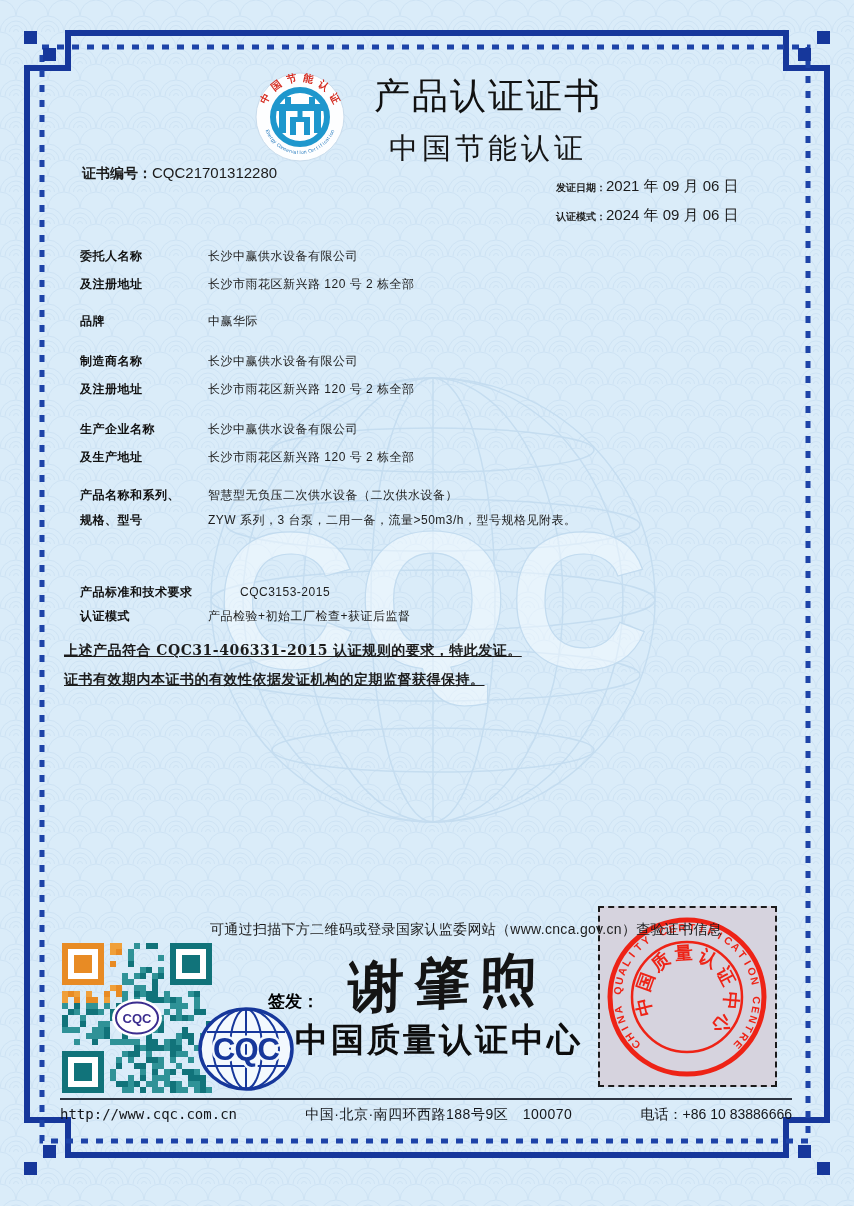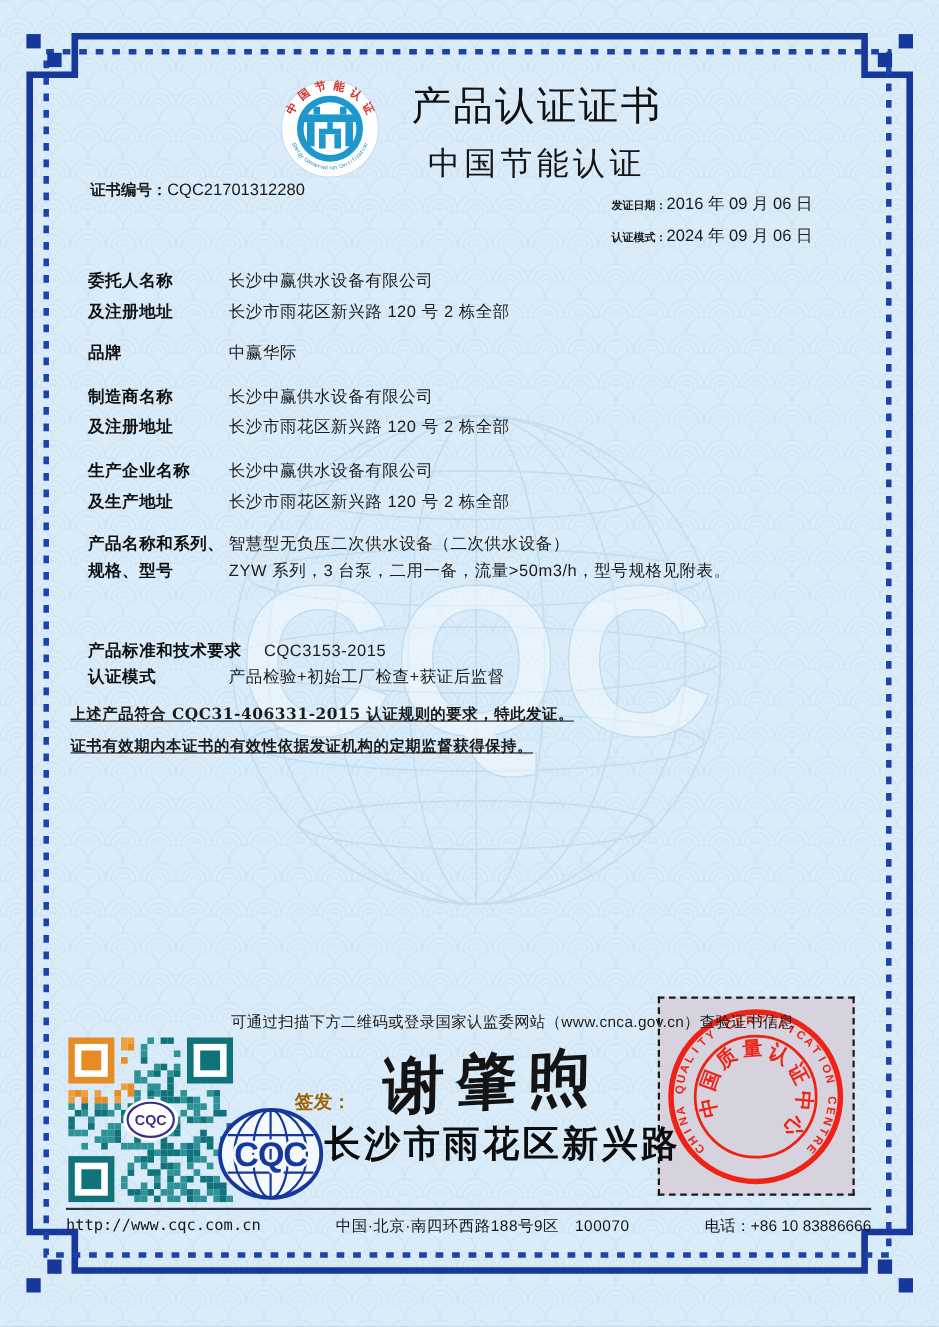--- a/index.html
+++ b/index.html
@@ -15,31 +15,31 @@
   .header-titles{position:absolute;left:333px;top:72px;width:310px;text-align:center;z-index:3;}
   .cert-title{font-size:36px;font-weight:normal;letter-spacing:2px;color:#111;}
   .cert-subtitle{font-size:29px;font-weight:400;letter-spacing:4px;color:#151515;margin-top:8px;}
   .energy-logo{position:absolute;left:254px;top:71px;z-index:3;}
 
   .cert-no{position:absolute;left:82px;top:164px;font-size:15px;z-index:3;}
   .cert-no .lbl{font-size:14px;}
   .meta{position:absolute;left:556px;top:172px;z-index:3;font-size:15px;line-height:27px;}
   .meta .lbl{font-size:10px;}
 
-  .frow{position:absolute;left:80px;z-index:3;font-size:15px;line-height:20px;}
+  .frow{position:absolute;left:80px;z-index:3;font-size:12px;line-height:20px;}
   .frow .flabel{display:inline-block;width:128px;font-weight:bold;color:#101010;vertical-align:top;letter-spacing:0.5px;}
   .frow .fvalue{display:inline-block;color:#1d1d1d;vertical-align:top;letter-spacing:0.5px;}
   .statement{position:absolute;left:64px;top:636px;width:580px;z-index:3;
     font-family:"DejaVu Serif",serif;font-weight:600;font-size:14px;line-height:29px;
     letter-spacing:0.5px;color:#1c1c1c;text-decoration:underline;}
 
   .verify-note{position:absolute;left:210px;top:921px;z-index:4;font-size:14px;color:#1c1c1c;letter-spacing:0.3px;}
 
   .qr{position:absolute;left:62px;top:943px;z-index:3;}
-  .sign-label{position:absolute;left:268px;top:990px;z-index:3;font-size:17px;color:#a16207;}
+  .sign-label{position:absolute;left:268px;top:990px;z-index:3;font-size:17px;color:#000000;}
   .signature{position:absolute;left:348px;top:946px;z-index:3;
     font-family:"DejaVu Serif",serif;font-weight:bold;font-size:56px;letter-spacing:10px;
     color:#141414;transform:rotate(-3deg) skewX(-4deg);}
   .cqc-logo{position:absolute;left:196px;top:1006px;z-index:3;}
   .issuer-name{position:absolute;left:295px;top:1018px;z-index:3;
     font-size:33px;font-weight:600;letter-spacing:3px;color:#0d0d0d;}
 
   .stamp{position:absolute;left:598px;top:906px;width:179px;height:181px;z-index:2;
     background:#d6d3de;border:2px dashed #1b1b1b;box-sizing:border-box;}
 
@@ -176,21 +176,21 @@
     </svg>
   <div class="header-titles">
     <div class="cert-title">产品认证证书</div>
     <div class="cert-subtitle">中国节能认证</div>
   </div>
 
   <div class="cert-no">
     <span class="kai lbl">证书编号：</span><span>CQC21701312280</span>
   </div>
   <div class="meta">
-    <div><span class="kai lbl">发证日期：</span><span>2016 年 09 月 06 日</span></div>
+    <div><span class="kai lbl">发证日期：</span><span>2021 年 09 月 06 日</span></div>
     <div><span class="kai lbl">认证模式：</span><span>2024 年 09 月 06 日</span></div>
   </div>
 
   <div class="frow" style="top:246px"><span class="flabel">委托人名称</span><span class="fvalue">长沙中赢供水设备有限公司</span></div>
   <div class="frow" style="top:274px"><span class="flabel">及注册地址</span><span class="fvalue">长沙市雨花区新兴路 120 号 2 栋全部</span></div>
   <div class="frow" style="top:311px"><span class="flabel">品牌</span><span class="fvalue">中赢华际</span></div>
   <div class="frow" style="top:351px"><span class="flabel">制造商名称</span><span class="fvalue">长沙中赢供水设备有限公司</span></div>
   <div class="frow" style="top:379px"><span class="flabel">及注册地址</span><span class="fvalue">长沙市雨花区新兴路 120 号 2 栋全部</span></div>
   <div class="frow" style="top:419px"><span class="flabel">生产企业名称</span><span class="fvalue">长沙中赢供水设备有限公司</span></div>
   <div class="frow" style="top:447px"><span class="flabel">及生产地址</span><span class="fvalue">长沙市雨花区新兴路 120 号 2 栋全部</span></div>
@@ -439,21 +439,21 @@
     <ellipse cx="50" cy="43" rx="46" ry="40" fill="#f3f9fe" stroke="#16379b" stroke-width="3.5"></ellipse>
     <g stroke="#16379b" stroke-width="2" fill="none">
       <line x1="11" y1="26" x2="89" y2="26"></line>
       <line x1="11" y1="60" x2="89" y2="60"></line>
       <ellipse cx="50" cy="43" rx="33" ry="40"></ellipse>
       <ellipse cx="50" cy="43" rx="16" ry="40"></ellipse>
       <line x1="50" y1="3" x2="50" y2="83"></line>
     </g>
     <text x="50" y="54" text-anchor="middle" font-size="31" font-weight="bold" font-family="Liberation Sans, sans-serif" fill="#16379b" stroke="#f3f9fe" stroke-width="5" paint-order="stroke" letter-spacing="-1">CQC</text>
   </svg>
-  <div class="issuer-name">长沙市雨花区新兴路</div>
+  <div class="issuer-name">中国质量认证中心</div>
 
   <div class="stamp">
     <svg id="stamp-seal" width="175" height="177" viewBox="0 0 175 177">
       <circle cx="87" cy="89" r="77" fill="none" stroke="#ee2316" stroke-width="5"></circle>
       <circle cx="87" cy="89" r="55" fill="none" stroke="#ee2316" stroke-width="2.5"></circle>
     <text x="38.73065569313474" y="134.0118917641249" transform="rotate(-133 38.73065569313474 134.0118917641249)" text-anchor="middle" font-size="10.5" fill="#ee2316" font-family="Liberation Sans, sans-serif" font-weight="bold">C</text>
         <text x="32.89595214090232" y="126.79883603049791" transform="rotate(-124.93939393939394 32.89595214090232 126.79883603049791)" text-anchor="middle" font-size="10.5" fill="#ee2316" font-family="Liberation Sans, sans-serif" font-weight="bold">H</text>
         <text x="28.13031201454524" y="118.83889804425094" transform="rotate(-116.87878787878788 28.13031201454524 118.83889804425094)" text-anchor="middle" font-size="10.5" fill="#ee2316" font-family="Liberation Sans, sans-serif" font-weight="bold">I</text>
         <text x="24.527901494997657" y="110.28936138970083" transform="rotate(-108.81818181818181 24.527901494997657 110.28936138970083)" text-anchor="middle" font-size="10.5" fill="#ee2316" font-family="Liberation Sans, sans-serif" font-weight="bold">N</text>
         <text x="22.15990204619493" y="101.31915976602968" transform="rotate(-100.75757575757575 22.15990204619493 101.31915976602968)" text-anchor="middle" font-size="10.5" fill="#ee2316" font-family="Liberation Sans, sans-serif" font-weight="bold">A</text>

